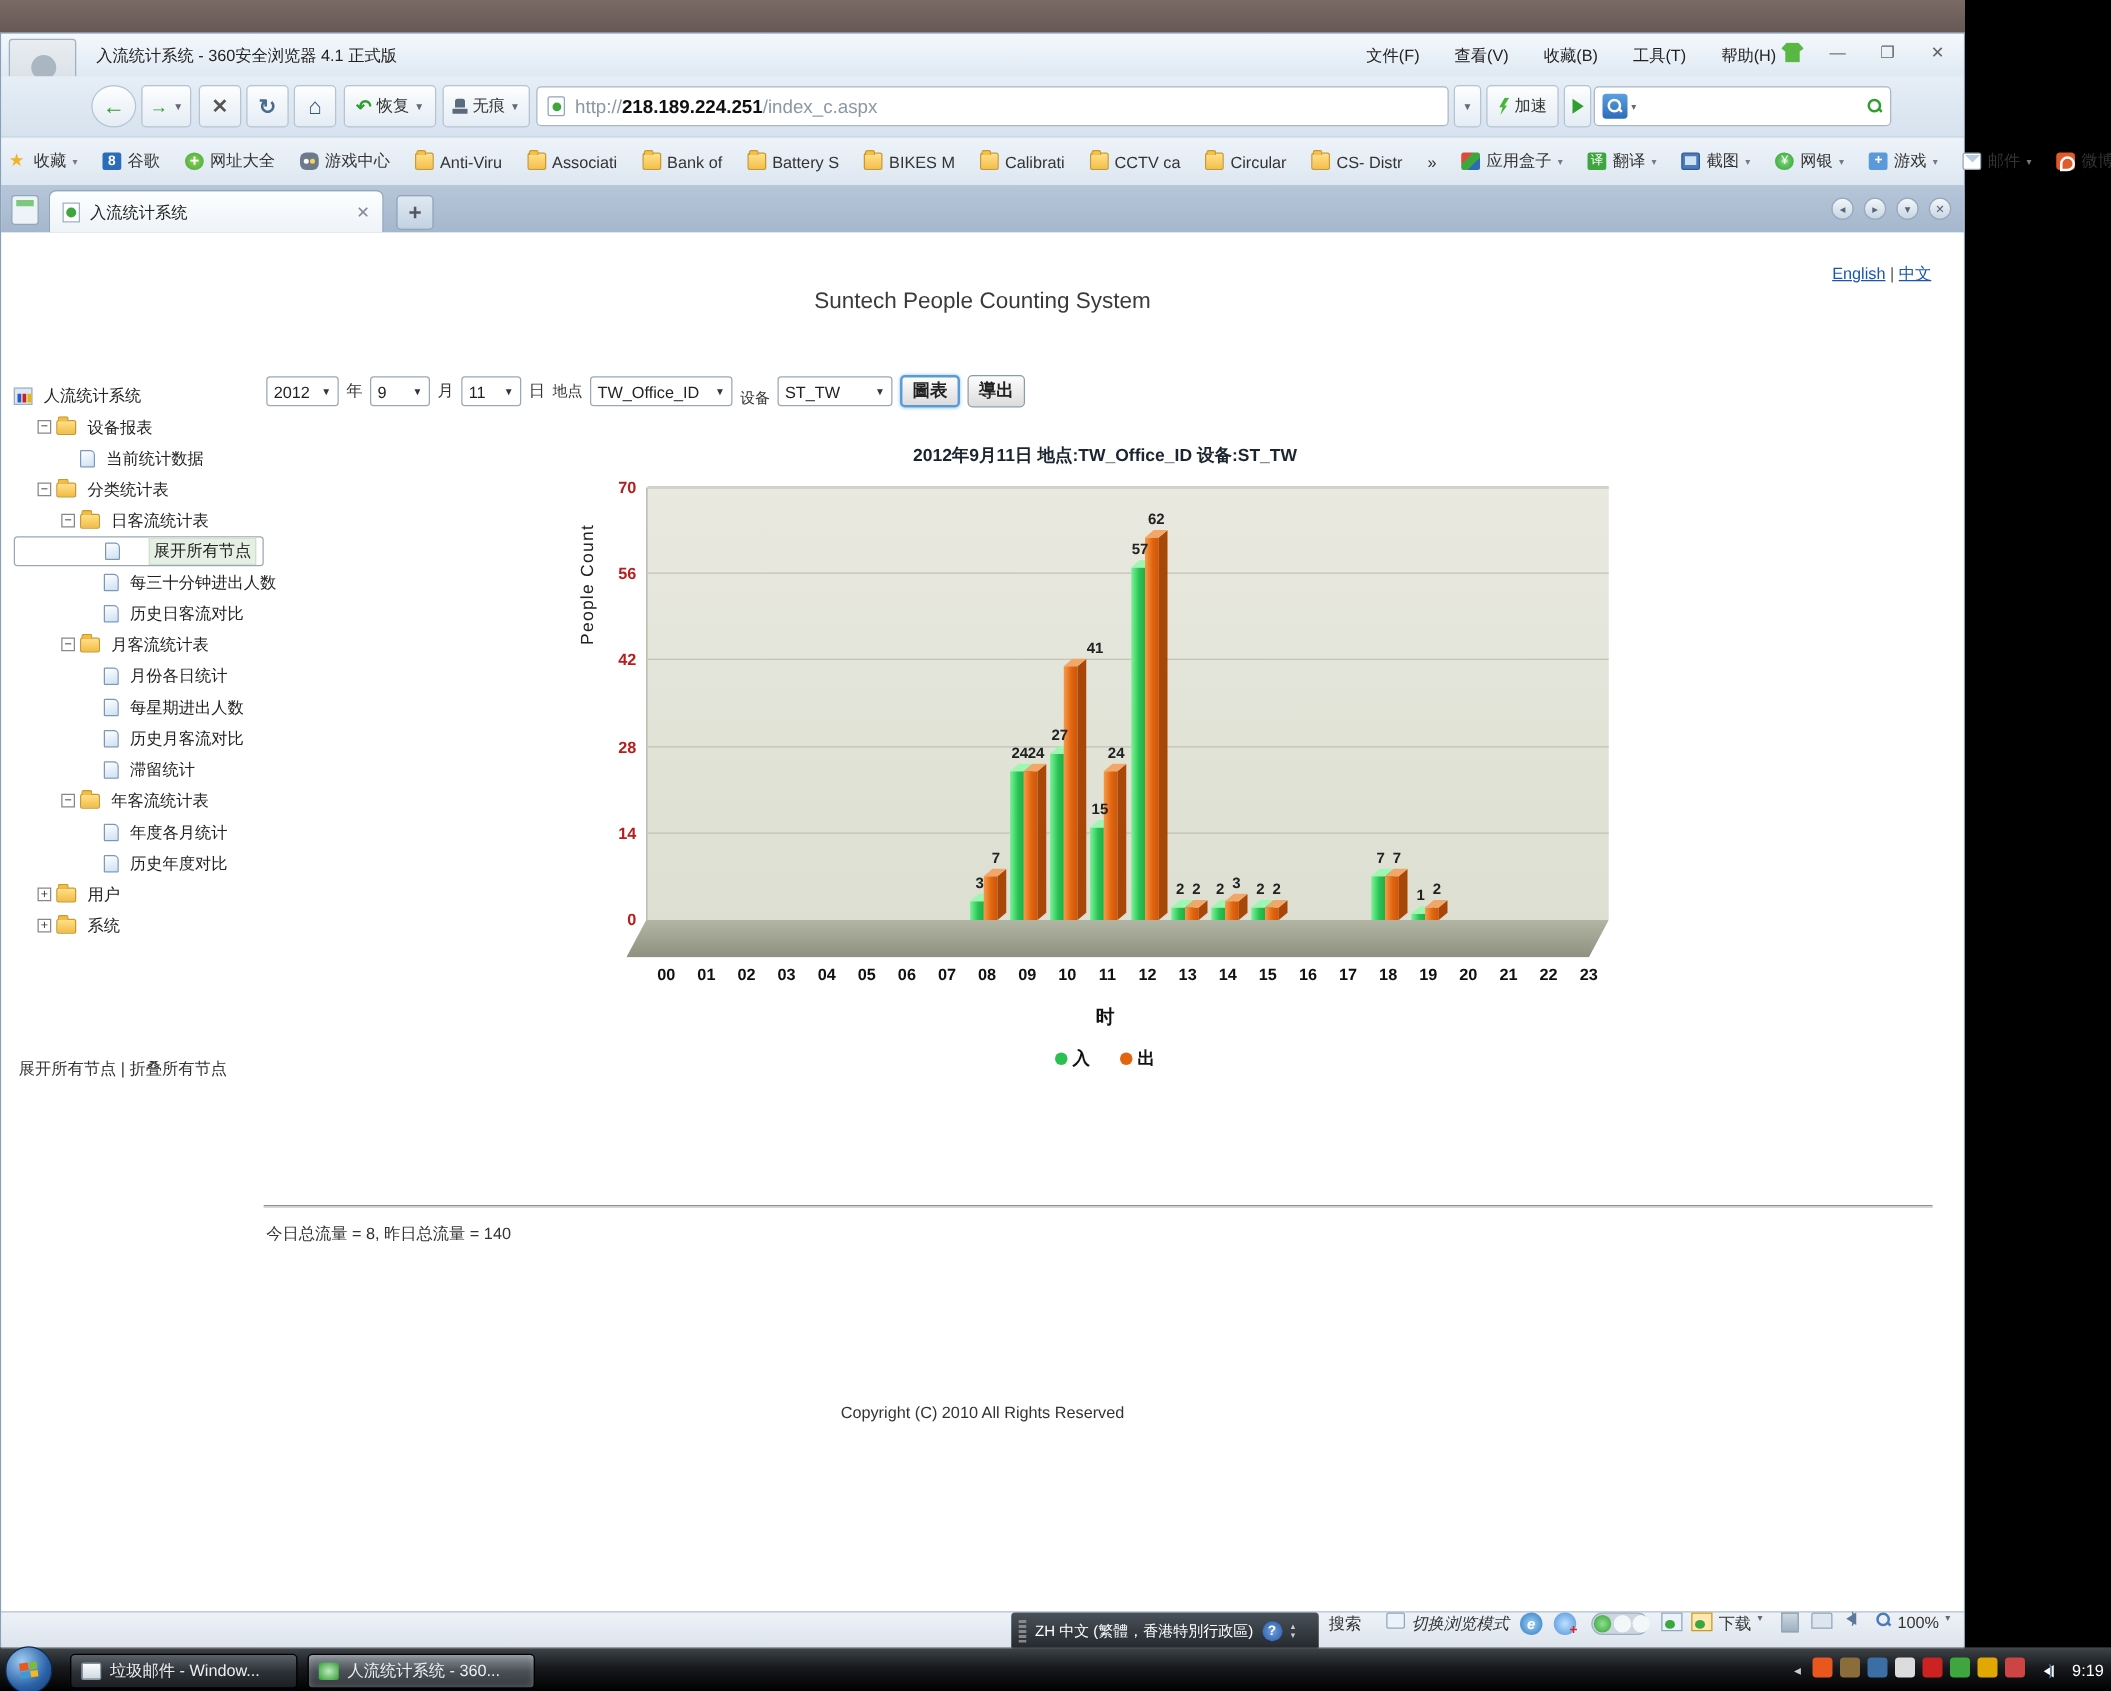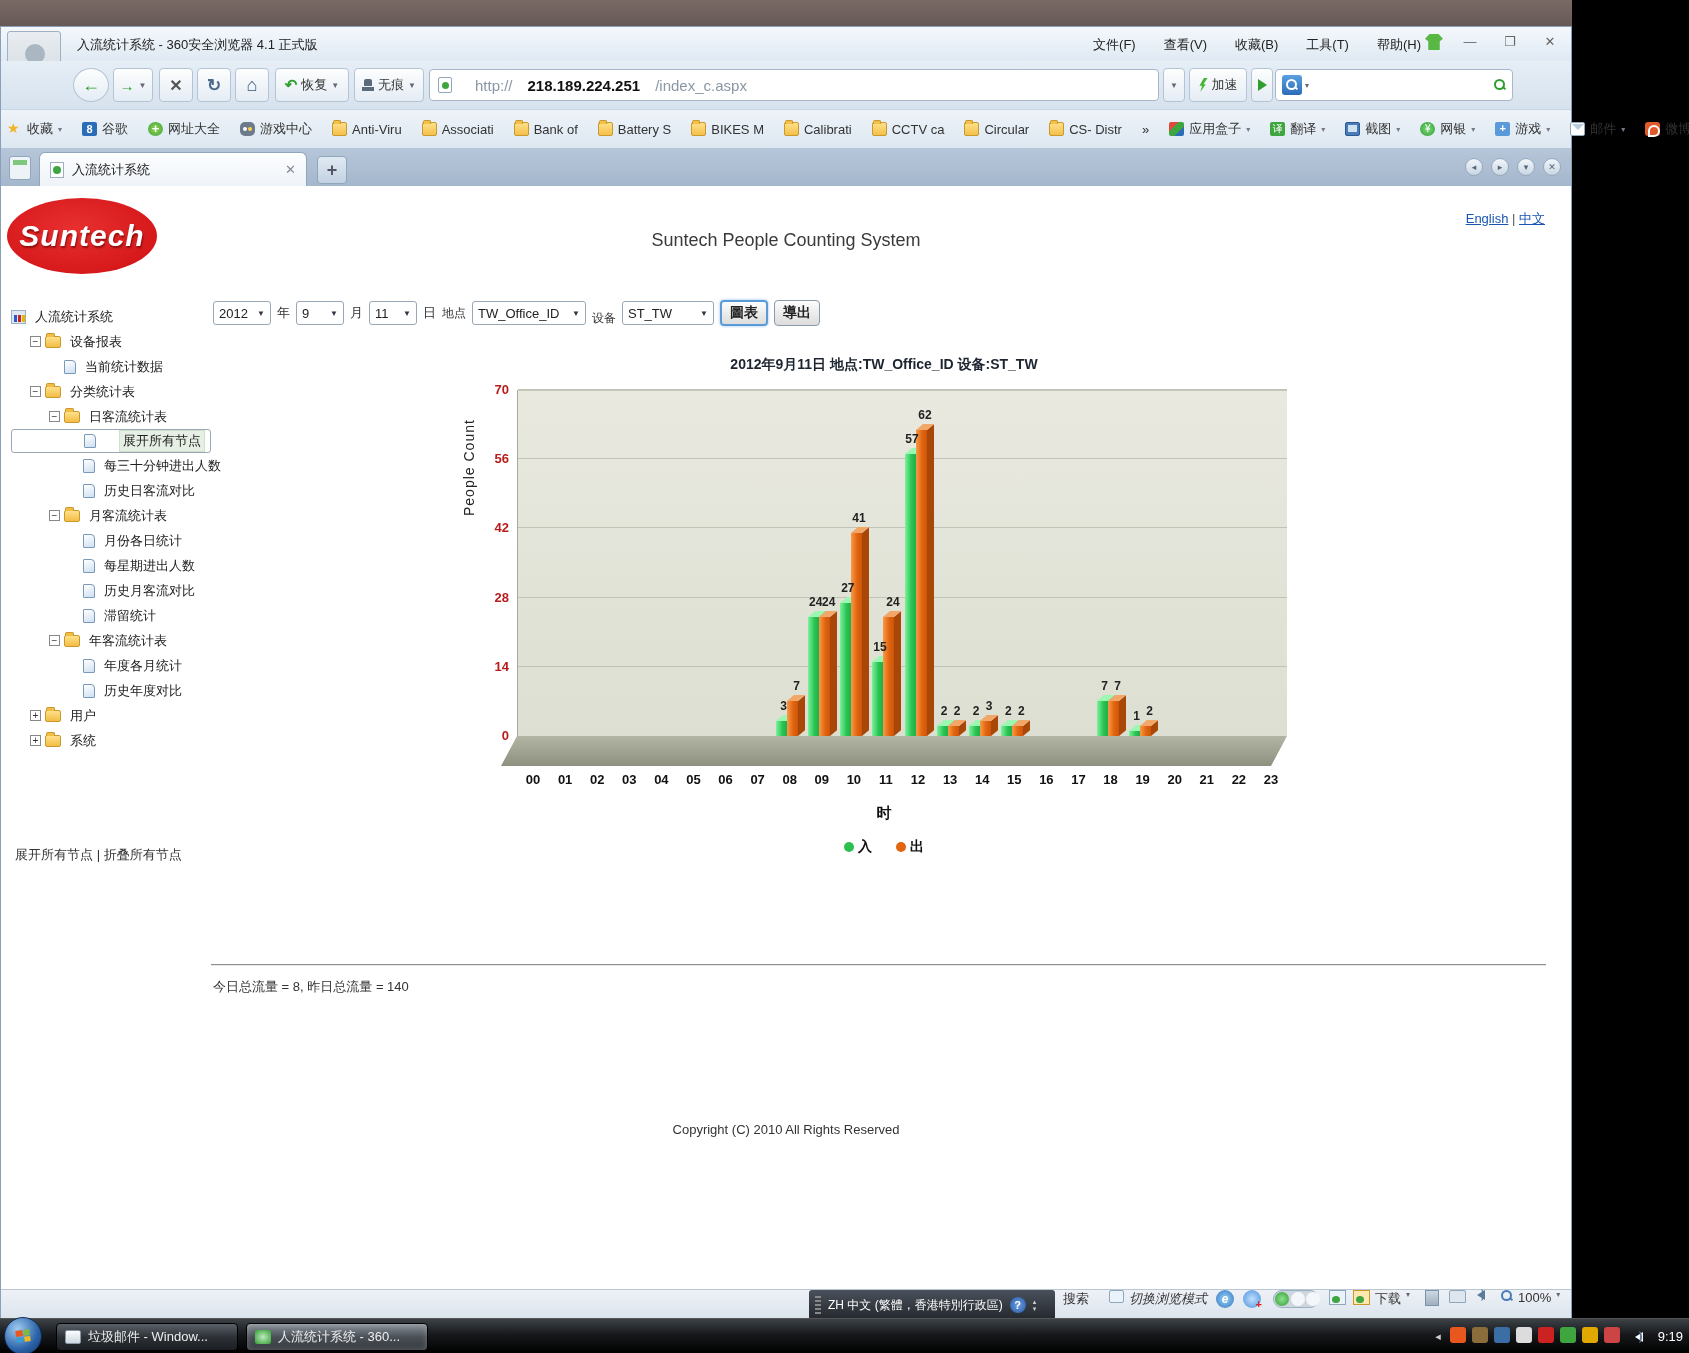--- a/index.html
+++ b/index.html
@@ -29,21 +29,21 @@
   
   .toolbar{position:absolute;left:0;top:34px;width:100%;height:48px;background:linear-gradient(#e6eef6,#d6e2ee);}
   .tbtn{position:absolute;top:7px;height:34px;border:1px solid #b5c4d4;border-radius:4px;background:linear-gradient(#fdfefe,#e4ecf4);display:flex;align-items:center;justify-content:center;gap:4px;font-size:13px;color:#333;}
   .round{border-radius:50%;}
   .g-arrow{color:#2f9e2f;font-weight:bold;font-size:18px;}
   .gray-x{color:#555;font-weight:bold;font-size:16px;}
   .dd{font-size:8px;color:#667;}
   .stamp{width:12px;height:12px;position:relative;}
   .stamp:before{content:"";position:absolute;left:2px;top:0;width:8px;height:7px;background:#5a6b7d;border-radius:2px 2px 0 0;}
   .stamp:after{content:"";position:absolute;left:0;bottom:0;width:12px;height:4px;background:#5a6b7d;}
-  .urlbar{position:absolute;left:428px;top:8px;width:730px;height:32px;background:#fff;border:1px solid #a9b8c8;border-radius:4px;display:flex;align-items:center;padding:0 8px;font-size:15px;gap:15px;}
+  .urlbar{position:absolute;left:428px;top:8px;width:730px;height:32px;background:#fff;border:1px solid #a9b8c8;border-radius:4px;display:flex;align-items:center;padding:0 8px;font-size:15px;}
   .favicon{width:14px;height:16px;background:#fff;border:1px solid #8fa6bb;border-radius:2px;position:relative;margin-right:8px;}
   .favicon:after{content:"";position:absolute;left:3px;top:4px;width:7px;height:7px;border-radius:50%;background:#3fa53f;}
   .url-gray{color:#8a97a5;}
   .url-host{color:#111;font-weight:bold;}
   .bolt{width:9px;height:14px;background:#46b535;clip-path:polygon(60% 0,100% 0,55% 45%,80% 45%,20% 100%,40% 55%,10% 55%);}
   .play{width:0;height:0;border-left:9px solid #2f9e2f;border-top:6px solid transparent;border-bottom:6px solid transparent;}
   .searchbox{position:absolute;left:1274px;top:8px;width:238px;height:32px;background:#fff;border:1px solid #a9b8c8;border-radius:4px;display:flex;align-items:center;padding:0 6px;}
   .qicon{width:20px;height:20px;background:linear-gradient(#5aa0e0,#2b6cb8);border-radius:3px;position:relative;}
   .mag{position:relative;width:12px;height:12px;display:inline-block;}
   .mag:before{content:"";position:absolute;left:0;top:0;width:7px;height:7px;border:2px solid currentColor;border-radius:50%;}
@@ -370,23 +370,20 @@
       <div class="newtab">+</div>
       <div class="tabctrls" id="tabctrls">
           <div class="tc">◂</div>
           <div class="tc">▸</div>
           <div class="tc">▾</div>
           <div class="tc">✕</div>
         </div>
     </div>
 
     <div class="page">
-      <div class="logo">
-          <span>Suntech</span>
-        </div>
       <div class="langlinks">
         <a>English</a>
         <span>|</span>
         <a>中文</a>
       </div>
       <div class="ptitle">Suntech People Counting System</div>
 
       <div class="tree" id="tree">
           <div class="trow" style="padding-left: 0px;">
             <span class="ic-root"></span>
@@ -541,21 +538,21 @@
               <div class="face"></div>
               <div class="side"></div>
               <div class="top"></div>
             </div>
             <div class="bar3d orange" style="left: 333.375px; height: 202.657px;">
               <div class="face"></div>
               <div class="side"></div>
               <div class="top"></div>
             </div>
             <div class="vlab" style="left: 329.875px; bottom: 141.457px;">27</div>
-            <div class="vlab" style="left: 341px; bottom: 210.657px;">41</div>
+            <div class="vlab" style="left: 358px; bottom: 210.657px;">41</div>
             <div class="bar3d green" style="left: 354.458px; height: 74.1429px;">
               <div class="face"></div>
               <div class="side"></div>
               <div class="top"></div>
             </div>
             <div class="bar3d orange" style="left: 365.458px; height: 118.629px;">
               <div class="face"></div>
               <div class="side"></div>
               <div class="top"></div>
             </div>

